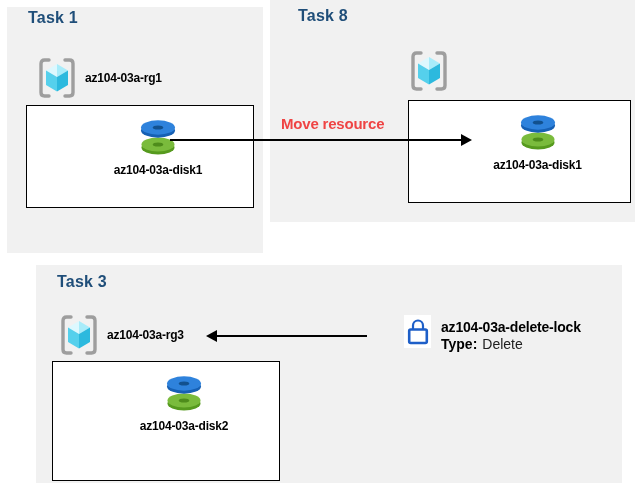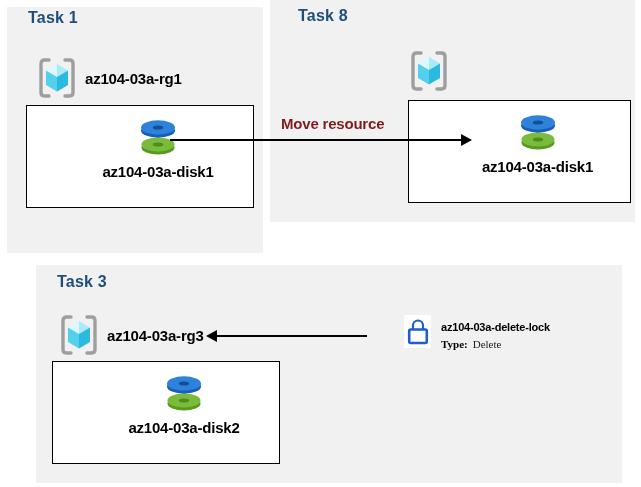--- a/index.html
+++ b/index.html
@@ -7,50 +7,50 @@
     position:relative; width:641px; height:487px; background:#ffffff;
     font-family:"Liberation Sans", sans-serif; overflow:hidden;
   }
   .panel { position:absolute; background:#F1F1F1; }
   .heading {
     position:absolute; font-size:16px; font-weight:bold; color:#1F4E79;
     white-space:nowrap; letter-spacing:0.2px;
   }
   .rg-row { position:absolute; display:flex; align-items:center; gap:9px; }
   .rg-label, .res-label {
-    font-size:15px; font-weight:bold; color:#000000; white-space:nowrap;
+    font-size:12px; font-weight:bold; color:#000000; white-space:nowrap;
     letter-spacing:-0.2px;
   }
   .res-box {
     position:absolute; background:#ffffff; border:1.5px solid #000000;
     box-sizing:border-box; display:flex; flex-direction:column;
     align-items:center; padding-top:12px; gap:7px;padding-left:36px;
   }
   .arrow-line { position:absolute; height:2px; background:#000000; }
   .arrow-head { position:absolute; width:0; height:0; }
   .arrow-head.right {
     border-left:11px solid #000000;
     border-top:6px solid transparent; border-bottom:6px solid transparent;
   }
   .arrow-head.left {
     border-right:11px solid #000000;
     border-top:6px solid transparent; border-bottom:6px solid transparent;
   }
   .move-label {
-    position:absolute; font-size:15px; font-weight:bold; color:#7f1d1d;
+    position:absolute; font-size:15px; font-weight:bold; color:#ef4444;
     white-space:nowrap; letter-spacing:-0.2px;
   }
   .lock-row { position:absolute; display:flex; gap:10px; align-items:flex-start; }
   .lock-box {
     width:27px; height:33px; background:#ffffff;
     display:flex; align-items:center; justify-content:center; flex:none;
   }
-  .lock-text { margin-top:4px; font-size:11px; line-height:17px; color:#000000; }
+  .lock-text { margin-top:4px; font-size:14px; line-height:17px; color:#000000; }
   .lock-name { font-weight:bold; letter-spacing:-0.2px; white-space:nowrap; }
-  .type-line { white-space:nowrap;font-family:Liberation Serif, serif; }
+  .type-line { white-space:nowrap; }
   .type-label { font-weight:bold; }
   .type-value { font-weight:normal; color:#202020; margin-left:5px; }
   svg { display:block; }
 </style>
 </head>
 <body>
 
 <div class="canvas">
 
   <svg width="0" height="0" style="position:absolute" aria-hidden="true">
@@ -114,21 +114,21 @@
   <div class="arrow-head right" style="left:461px; top:134px;"></div>
 
   <div class="panel" style="left:9px; top:265px; width:586px; height:218px;margin-left:27px;">
     <div class="heading" style="left:21px; top:8px;">Task 3</div>
     <div class="rg-row" style="left:24px; top:49px;">
       <svg width="38" height="42">
           <use href="#sym-rg"></use>
         </svg>
       <span class="rg-label">az104-03a-rg3</span>
     </div>
-    <div class="res-box" style="left:16px; top:96px; width:228px; height:103px;">
+    <div class="res-box" style="left:16px; top:96px; width:228px; height:120px;">
       <svg width="52" height="38">
           <use href="#sym-disk"></use>
         </svg>
       <span class="res-label">az104-03a-disk2</span>
     </div>
     <div class="lock-row" style="left:368px; top:50px;">
       <div class="lock-box">
         <svg width="26" height="32">
             <use href="#sym-lock"></use>
           </svg>

